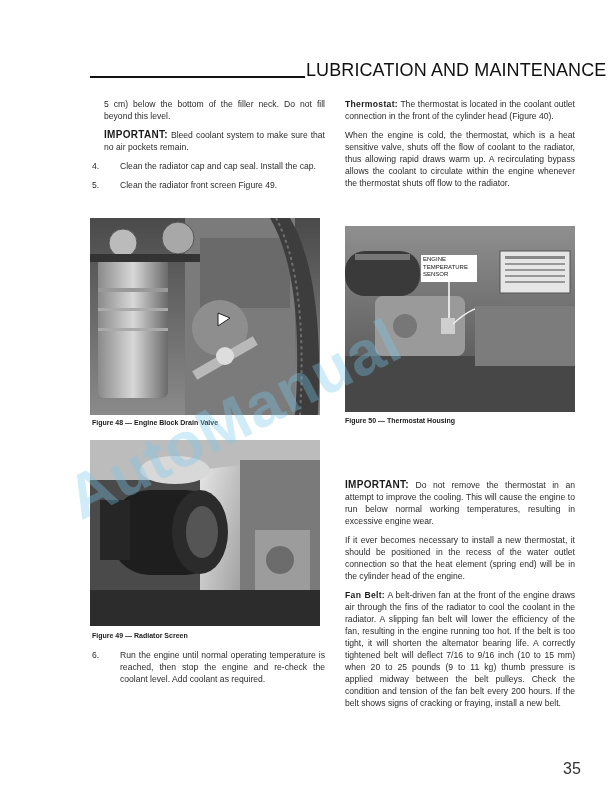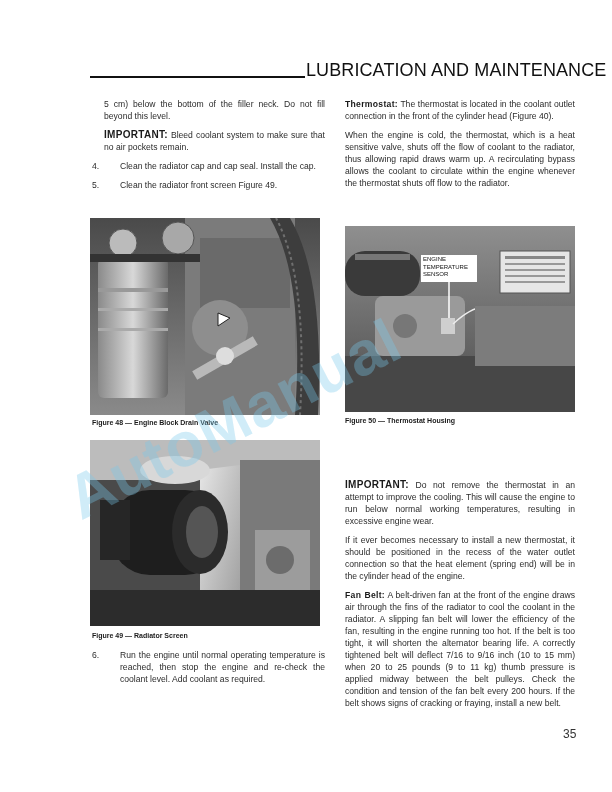--- a/index.html
+++ b/index.html
@@ -70,22 +70,22 @@
     .caption {
       position: absolute;
       font-size: 7px;
       font-weight: bold;
       color: #1a1a1a;
       white-space: nowrap;
     }
     .page-num {
       position: absolute;
       left: 563px;
-      top: 727px;
-      font-size: 12px;
+      top: 760px;
+      font-size: 16px;
       color: #333;
       text-align: right;
     }
     .watermark {
       position: absolute;
       left: 60px;
       top: 300px;
       font-size: 62px;
       font-weight: bold;
       color: rgba(120, 200, 235, 0.35);

